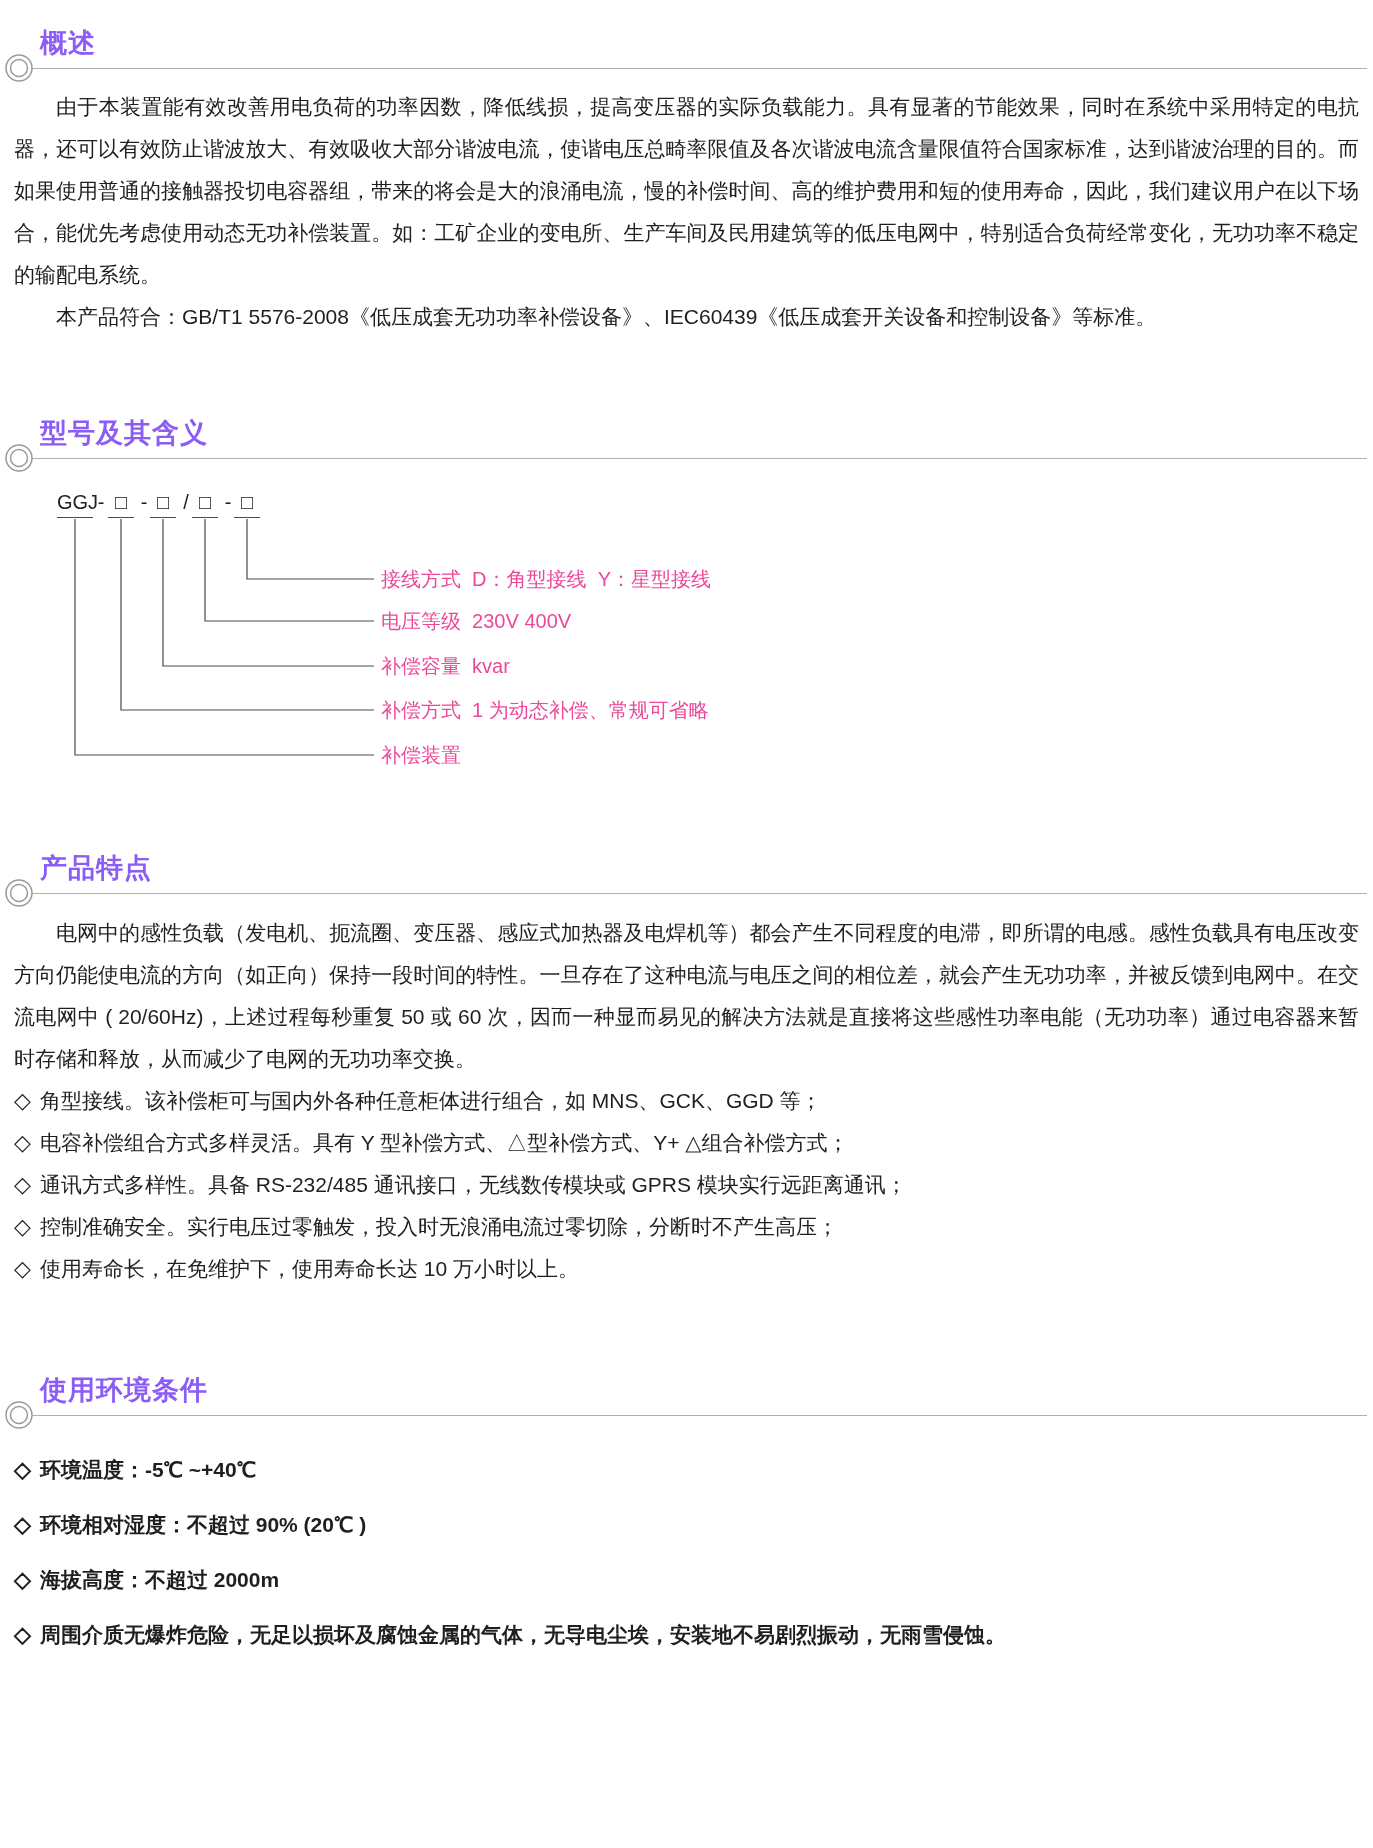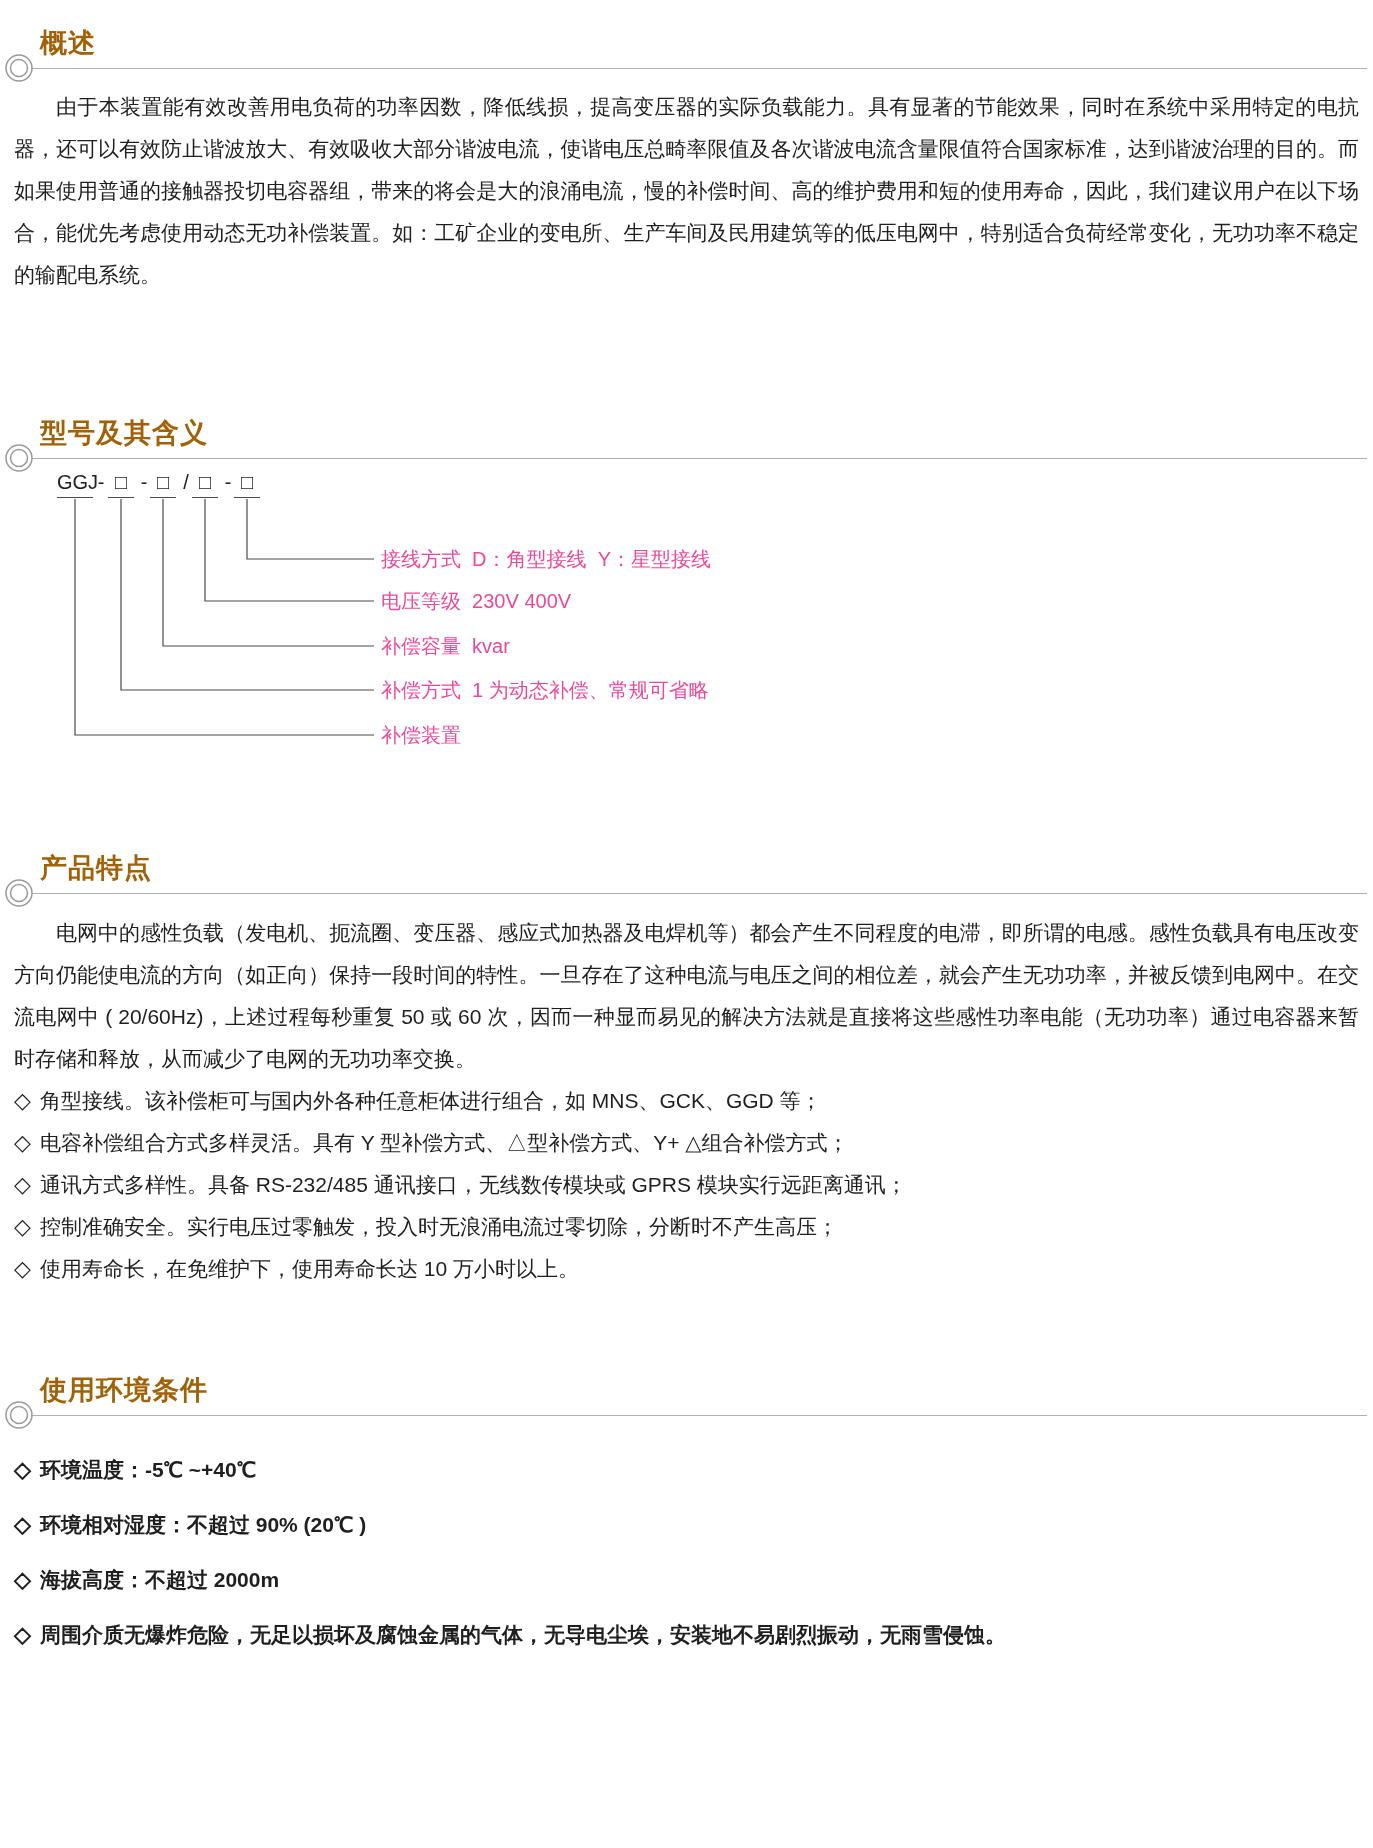--- a/index.html
+++ b/index.html
@@ -11,21 +11,21 @@
     color: #1f1f1f;
     overflow: hidden;
   }
 
   
   .sec-head { position: absolute; left: 0; right: 0; height: 50px; }
   .sec-title {
     margin-left: 40px;
     font-size: 27px;
     font-weight: bold;
-    color: #a16207;
+    color: #8b5cf6;
     letter-spacing: 1px;
     line-height: 38px;
   }
   .sec-rule {
     position: absolute; left: 30px; right: 6px; top: 44px;
     height: 1px; background: #b0b0b0;
   }
   .sec-ring { position: absolute; left: 3px; top: 29px; }
 
   
@@ -39,21 +39,21 @@
   }
   .bullet {
     font-size: 21px;
     line-height: 42px;
     white-space: pre-wrap;
   }
   .bullet .diamond { margin-right: 9px; font-size: 22px; }
   .env .bullet { line-height: 55px; font-weight: bold; }
 
   
-  .diagram { position: absolute; left: 0; top: 468px; width: 1373px; height: 300px; }
+  .diagram { position: absolute; left: 0; top: 488px; width: 1373px; height: 300px; }
   .diagram svg.lines { position: absolute; left: 0; top: 0; }
   .mseg {
     position: absolute; top: 0; height: 30px;
     text-align: center;
     font-size: 20px; line-height: 28px; color: #222;
   }
   .mseg.u { border-bottom: 1px solid #4a4a4a; }
   .mlabel {
     position: absolute;
     font-size: 20px; line-height: 26px; height: 26px;
@@ -68,20 +68,21 @@
   <div class="sec-title">概述</div>
   <div class="sec-rule"></div>
   <svg class="sec-ring" width="32" height="32">
     <circle cx="16" cy="15" r="13" fill="#ffffff" stroke="#9a9a9a" stroke-width="1.5"></circle>
     <circle cx="16" cy="15" r="8.5" fill="#ffffff" stroke="#9a9a9a" stroke-width="1.5"></circle>
   </svg>
 </div>
 
 <div class="text-block" style="top:86px">
   <p class="para">由于本装置能有效改善用电负荷的功率因数，降低线损，提高变压器的实际负载能力。具有显著的节能效果，同时在系统中采用特定的电抗器，还可以有效防止谐波放大、有效吸收大部分谐波电流，使谐电压总畸率限值及各次谐波电流含量限值符合国家标准，达到谐波治理的目的。而如果使用普通的接触器投切电容器组，带来的将会是大的浪涌电流，慢的补偿时间、高的维护费用和短的使用寿命，因此，我们建议用户在以下场合，能优先考虑使用动态无功补偿装置。如：工矿企业的变电所、生产车间及民用建筑等的低压电网中，特别适合负荷经常变化，无功功率不稳定的输配电系统。</p>
+  <p class="para">本产品符合：GB/T1 5576-2008《低压成套无功功率补偿设备》、IEC60439《低压成套开关设备和控制设备》等标准。</p>
 </div>
 
 <div class="sec-head" style="top:414px">
   <div class="sec-title">型号及其含义</div>
   <div class="sec-rule"></div>
   <svg class="sec-ring" width="32" height="32">
     <circle cx="16" cy="15" r="13" fill="#ffffff" stroke="#9a9a9a" stroke-width="1.5"></circle>
     <circle cx="16" cy="15" r="8.5" fill="#ffffff" stroke="#9a9a9a" stroke-width="1.5"></circle>
   </svg>
 </div>

